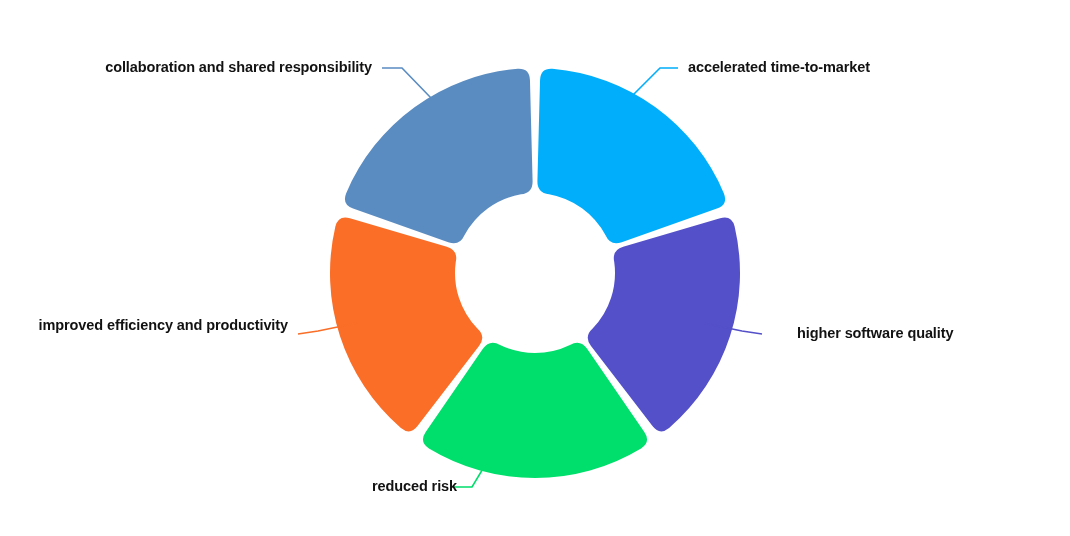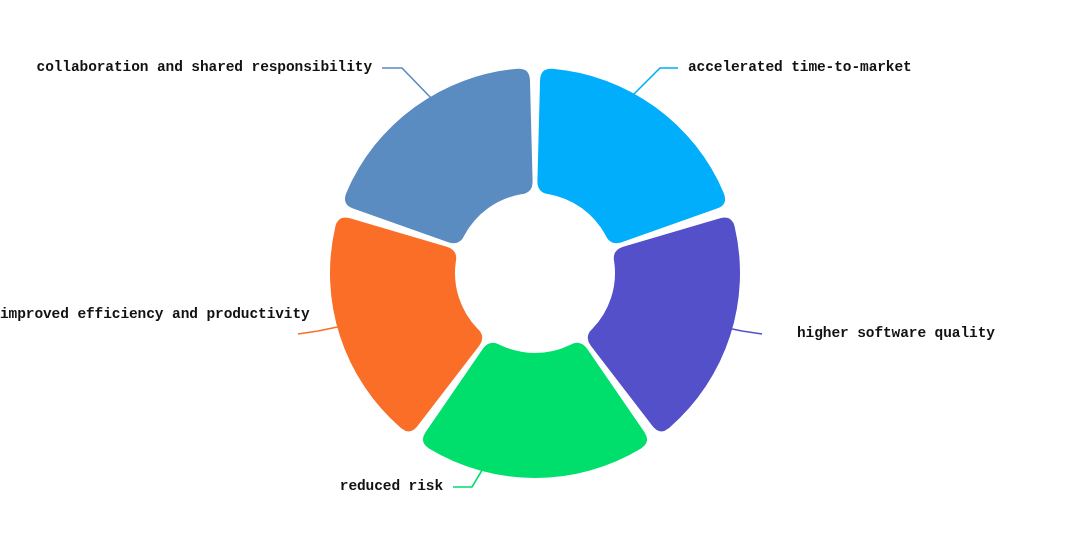--- a/index.html
+++ b/index.html
@@ -24,21 +24,21 @@
   svg.chart {
     position: absolute;
     left: 0;
     top: 0;
     width: 1070px;
     height: 536px;
     display: block;
   }
   .seg-label {
     position: absolute;
-    font-family: Liberation Mono, monospace;
+    font-family: Liberation Sans, sans-serif;
     font-size: 14.5px;
     font-weight: bold;
     color: #121212;
     white-space: nowrap;
     letter-spacing: -0.1px;
     line-height: 1;
   }
   .label-right { text-align: left; }
   .label-left  { text-align: right; }
 </style>
@@ -58,17 +58,17 @@
         <polyline points="627,101 660,68 678,68" fill="none" stroke="#00AEFB" stroke-width="1.6" stroke-linecap="butt" stroke-linejoin="miter"></polyline>
         <polyline points="703,323 742,331 762,334" fill="none" stroke="#5450C9" stroke-width="1.6" stroke-linecap="butt" stroke-linejoin="miter"></polyline>
         <polyline points="490,457 472,487 453,487" fill="none" stroke="#00DE6B" stroke-width="1.6" stroke-linecap="butt" stroke-linejoin="miter"></polyline>
         <polyline points="357,323 318,331 298,334" fill="none" stroke="#FA6E28" stroke-width="1.6" stroke-linecap="butt" stroke-linejoin="miter"></polyline>
         <polyline points="432,99 402,68 382,68" fill="none" stroke="#5A8CC2" stroke-width="1.6" stroke-linecap="butt" stroke-linejoin="miter"></polyline>
       </g>
   </svg>
   <div id="labels-layer">
       <div class="seg-label label-right" style="top: 60px; left: 688px;">accelerated time-to-market</div>
       <div class="seg-label label-right" style="top: 326px; left: 772px; margin-left: 25px;">higher software quality</div>
-      <div class="seg-label label-left" style="top: 479px; left: 0px; width: 443px;">reduced risk</div>
-      <div class="seg-label label-left" style="top: 307px; left: 0px; width: 288px;">improved efficiency and productivity</div>
+      <div class="seg-label label-left" style="top: 479px; left: 0px; width: 443px; padding-left: 14px;">reduced risk</div>
+      <div class="seg-label label-left" style="top: 318px; left: 0px; width: 288px;">improved efficiency and productivity</div>
       <div class="seg-label label-left" style="top: 60px; left: 0px; width: 372px;">collaboration and shared responsibility</div>
     </div>
 </div>
 
 </body></html>

